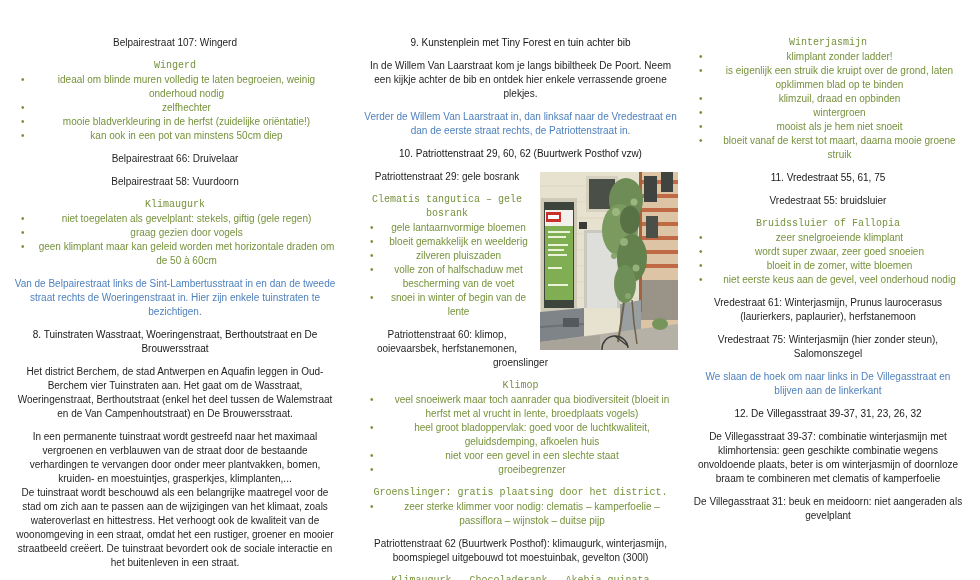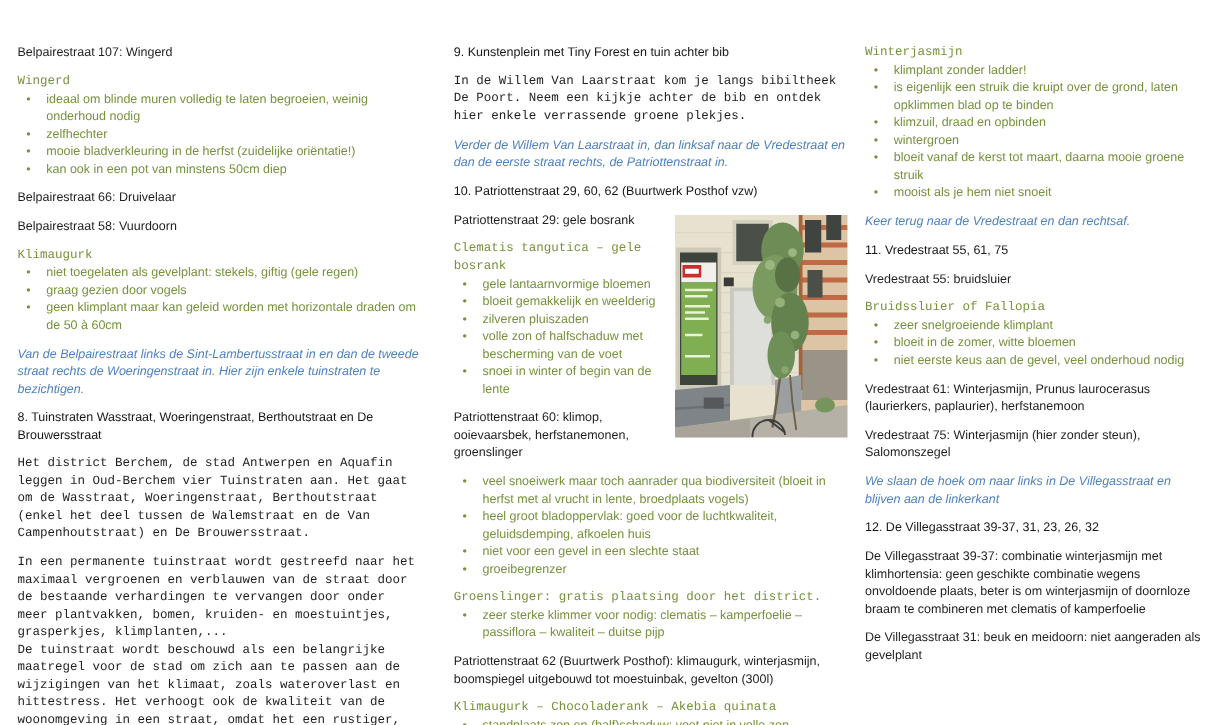--- a/index.html
+++ b/index.html
@@ -6,25 +6,25 @@
   body{
     width:980px;height:580px;position:relative;overflow:hidden;
     background:#ffffff;
     font-family:"Liberation Sans",sans-serif;
     font-size:10px;line-height:14px;color:#1f1f1f;
   }
   .col{position:absolute;top:36px;}
   #col1{left:14px;width:322px;}
   #col2{left:363px;width:315px;}
   #col3{left:692px;width:272px;}
-  .block{margin:0 0 9px 0;}
+  .block{margin:0 0 9px 0;text-align:center;}
   .section-heading{font-weight:normal;color:#171717;}
   .street-label{color:#1f1f1f;}
-  .paragraph{color:#1f1f1f;font-family:Liberation Mono, monospace;}
-  .route-note{color:#4f81bd;font-style:italic;}
+  .paragraph{color:#1f1f1f;}
+  .route-note{color:#4f81bd;}
   .plant{color:#76923c;}
   .plant .plant-title{margin:0;font-family:Liberation Mono, monospace;}
   .plant ul{margin:0;padding:0;list-style:none;}
   .plant li{position:relative;padding-left:23px;}
   .plant li::before{content:"\2022";position:absolute;left:7px;top:0;color:#76923c;}
   .tight{margin-top:-9px;}
   .photo{
     float:right;width:138px;height:178px;margin:2px 0 6px 9px;
     background:#e6e0ce;
   }
@@ -154,60 +154,61 @@
         <ul>
           <li>gele lantaarnvormige bloemen</li>
           <li>bloeit gemakkelijk en weelderig</li>
           <li>zilveren pluiszaden</li>
           <li>volle zon of halfschaduw met bescherming van de voet</li>
           <li>snoei in winter of begin van de lente</li>
         </ul>
       </div>
       <div class="block street-label">Patriottenstraat 60: klimop, ooievaarsbek, herfstanemonen, groenslinger</div>
       <div class="block plant">
+        <div class="plant-title">Klimop</div>
         <ul>
           <li>veel snoeiwerk maar toch aanrader qua biodiversiteit (bloeit in herfst met al vrucht in lente, broedplaats vogels)</li>
           <li>heel groot bladoppervlak: goed voor de luchtkwaliteit, geluidsdemping, afkoelen huis</li>
           <li>niet voor een gevel in een slechte staat</li>
           <li>groeibegrenzer</li>
         </ul>
       </div>
       <div class="block plant">
         <div class="plant-title">Groenslinger: gratis plaatsing door het district.</div>
         <ul>
-          <li>zeer sterke klimmer voor nodig: clematis – kamperfoelie – passiflora – kwaliteit – duitse pijp</li>
+          <li>zeer sterke klimmer voor nodig: clematis – kamperfoelie – passiflora – wijnstok – duitse pijp</li>
         </ul>
       </div>
       <div class="block street-label">Patriottenstraat 62 (Buurtwerk Posthof): klimaugurk, winterjasmijn, boomspiegel uitgebouwd tot moestuinbak, gevelton (300l)</div>
       <div class="block plant">
         <div class="plant-title">Klimaugurk – Chocoladerank – Akebia quinata</div>
         <ul>
           <li>standplaats zon en (half)schaduw; voet niet in volle zon</li>
         </ul>
       </div>
     </div>
   <div class="col" id="col3">
       <div class="block plant">
         <div class="plant-title">Winterjasmijn</div>
         <ul>
           <li>klimplant zonder ladder!</li>
           <li>is eigenlijk een struik die kruipt over de grond, laten opklimmen blad op te binden</li>
           <li>klimzuil, draad en opbinden</li>
           <li>wintergroen</li>
+          <li>mooist als je hem niet snoeit</li>
           <li>bloeit vanaf de kerst tot maart, daarna mooie groene struik</li>
-          <li>mooist als je hem niet snoeit</li>
-        </ul>
-      </div>
-      <div class="block route-note">Keer terug naar de Vredestraat en dan rechtsaf.</div>
+        </ul>
+      </div>
       <div class="block section-heading">11. Vredestraat 55, 61, 75</div>
       <div class="block street-label">Vredestraat 55: bruidsluier</div>
       <div class="block plant">
         <div class="plant-title">Bruidssluier of Fallopia</div>
         <ul>
           <li>zeer snelgroeiende klimplant</li>
+          <li>wordt super zwaar, zeer goed snoeien</li>
           <li>bloeit in de zomer, witte bloemen</li>
           <li>niet eerste keus aan de gevel, veel onderhoud nodig</li>
         </ul>
       </div>
       <div class="block street-label">Vredestraat 61: Winterjasmijn, Prunus laurocerasus (laurierkers, paplaurier), herfstanemoon</div>
       <div class="block street-label">Vredestraat 75: Winterjasmijn (hier zonder steun), Salomonszegel</div>
       <div class="block route-note">We slaan de hoek om naar links in De Villegasstraat en blijven aan de linkerkant</div>
       <div class="block section-heading">12. De Villegasstraat 39-37, 31, 23, 26, 32</div>
       <div class="block street-label">De Villegasstraat  39-37: combinatie winterjasmijn met klimhortensia: geen geschikte combinatie wegens onvoldoende plaats, beter is om winterjasmijn of doornloze braam te combineren met clematis of kamperfoelie</div>
       <div class="block street-label">De Villegasstraat 31: beuk en meidoorn: niet aangeraden als gevelplant</div>

